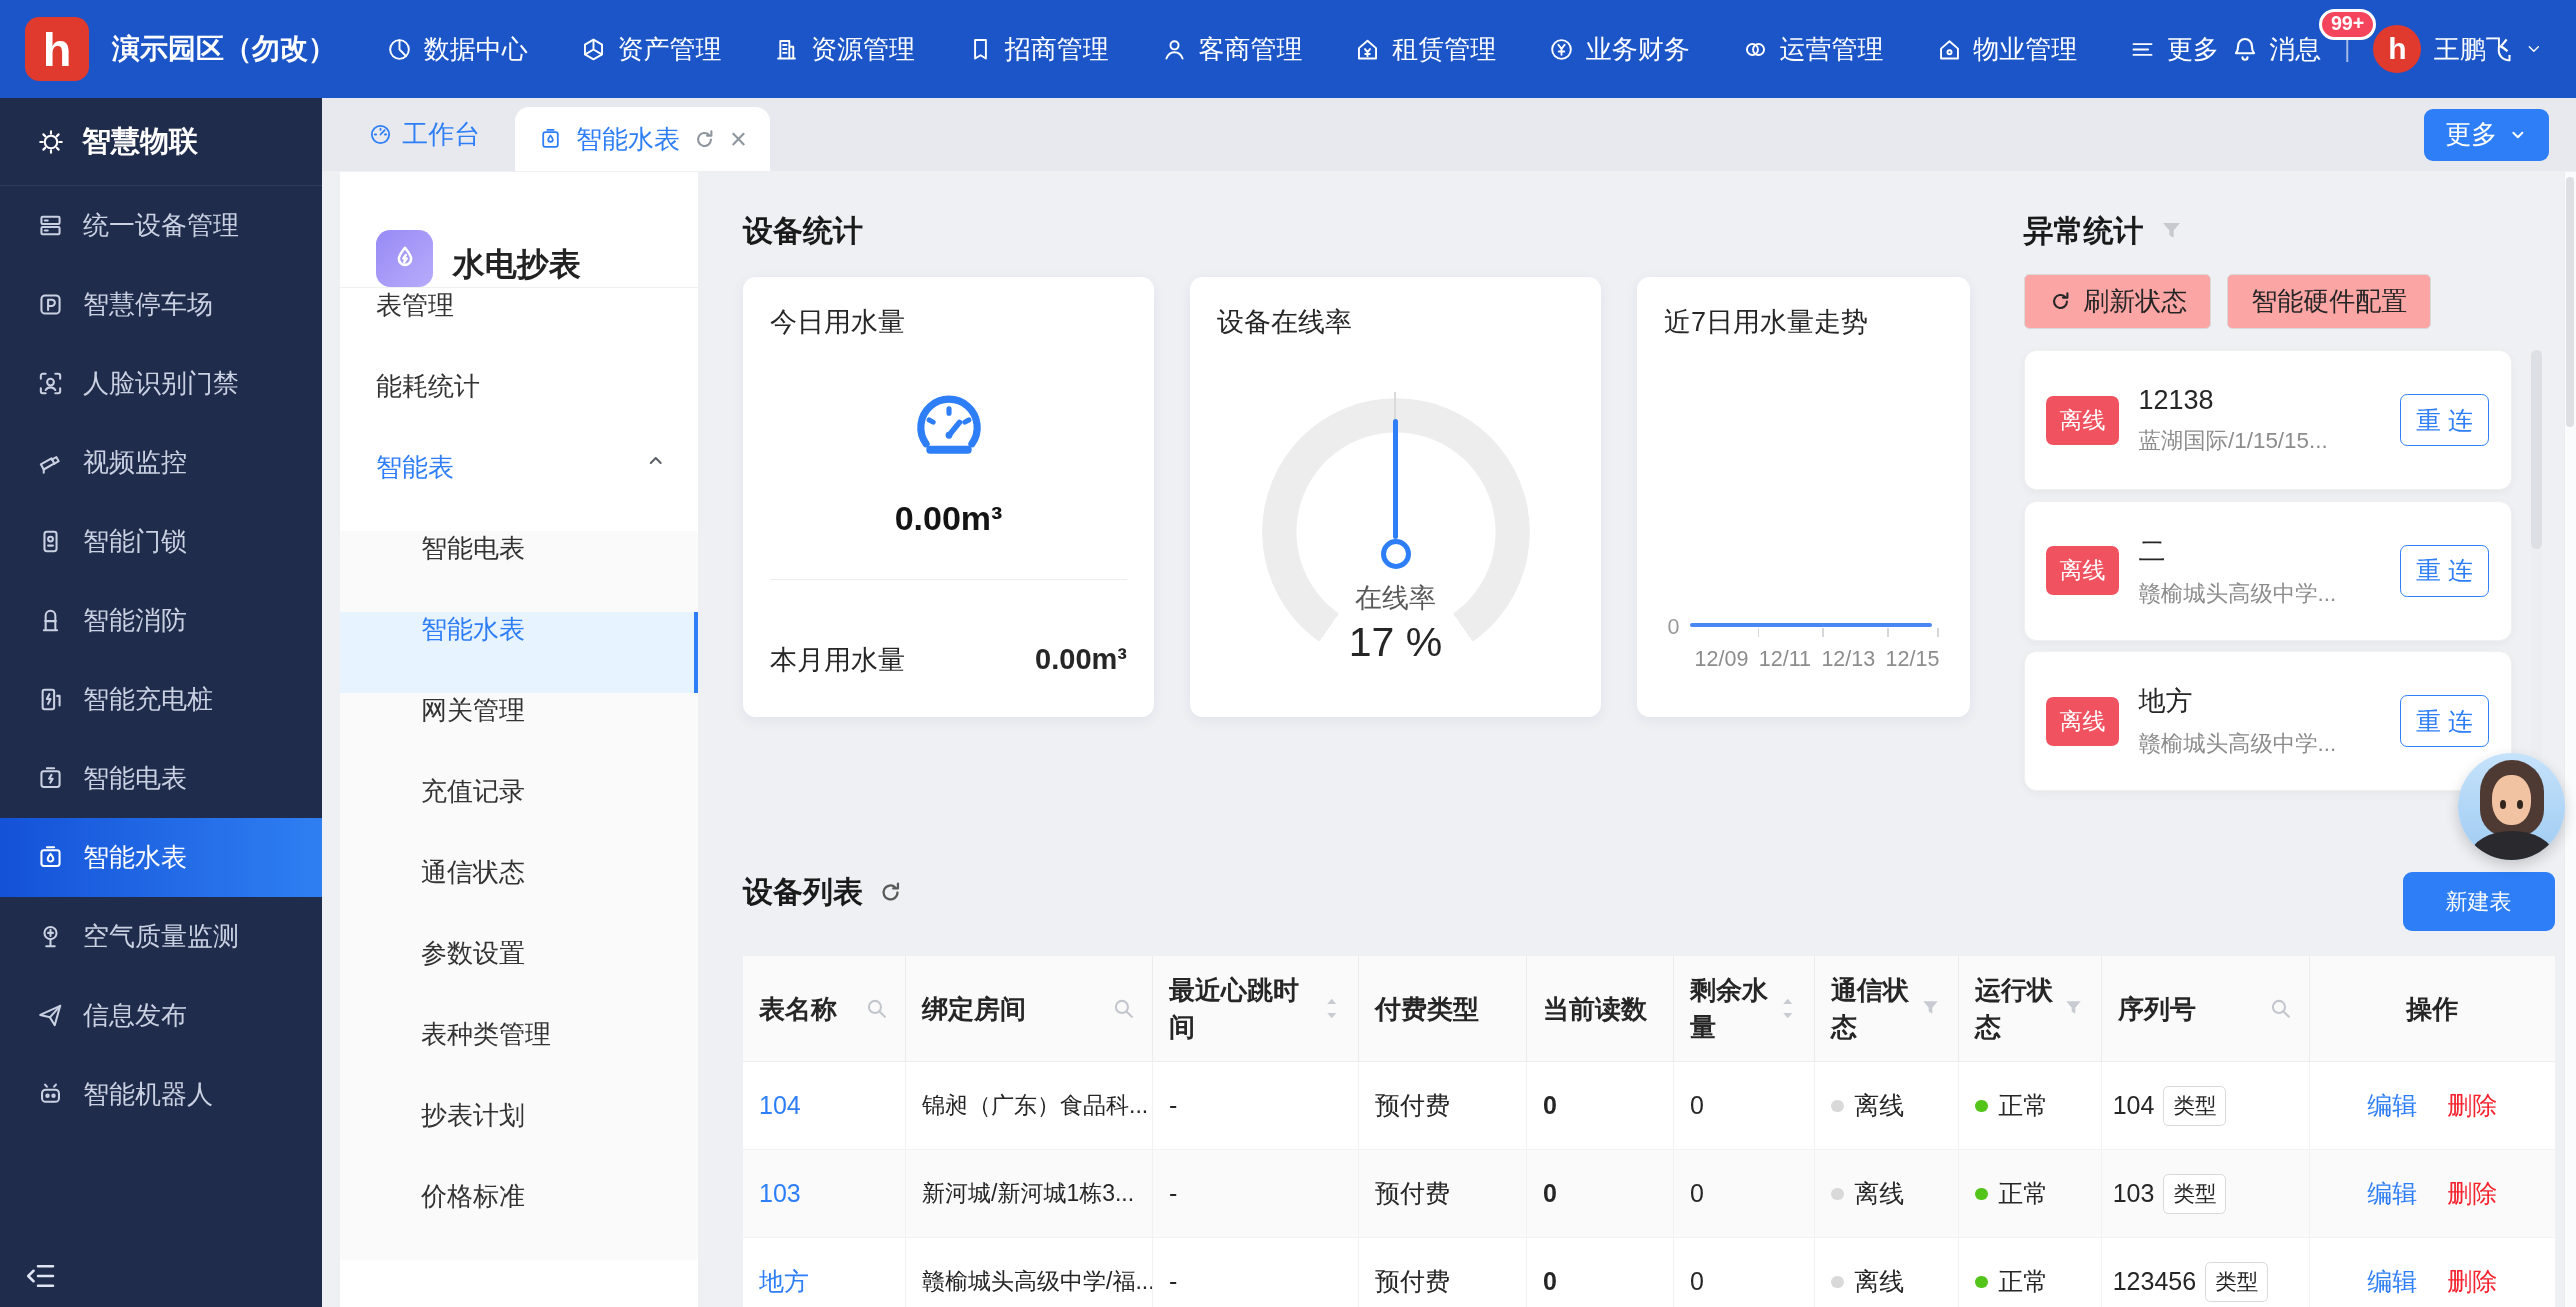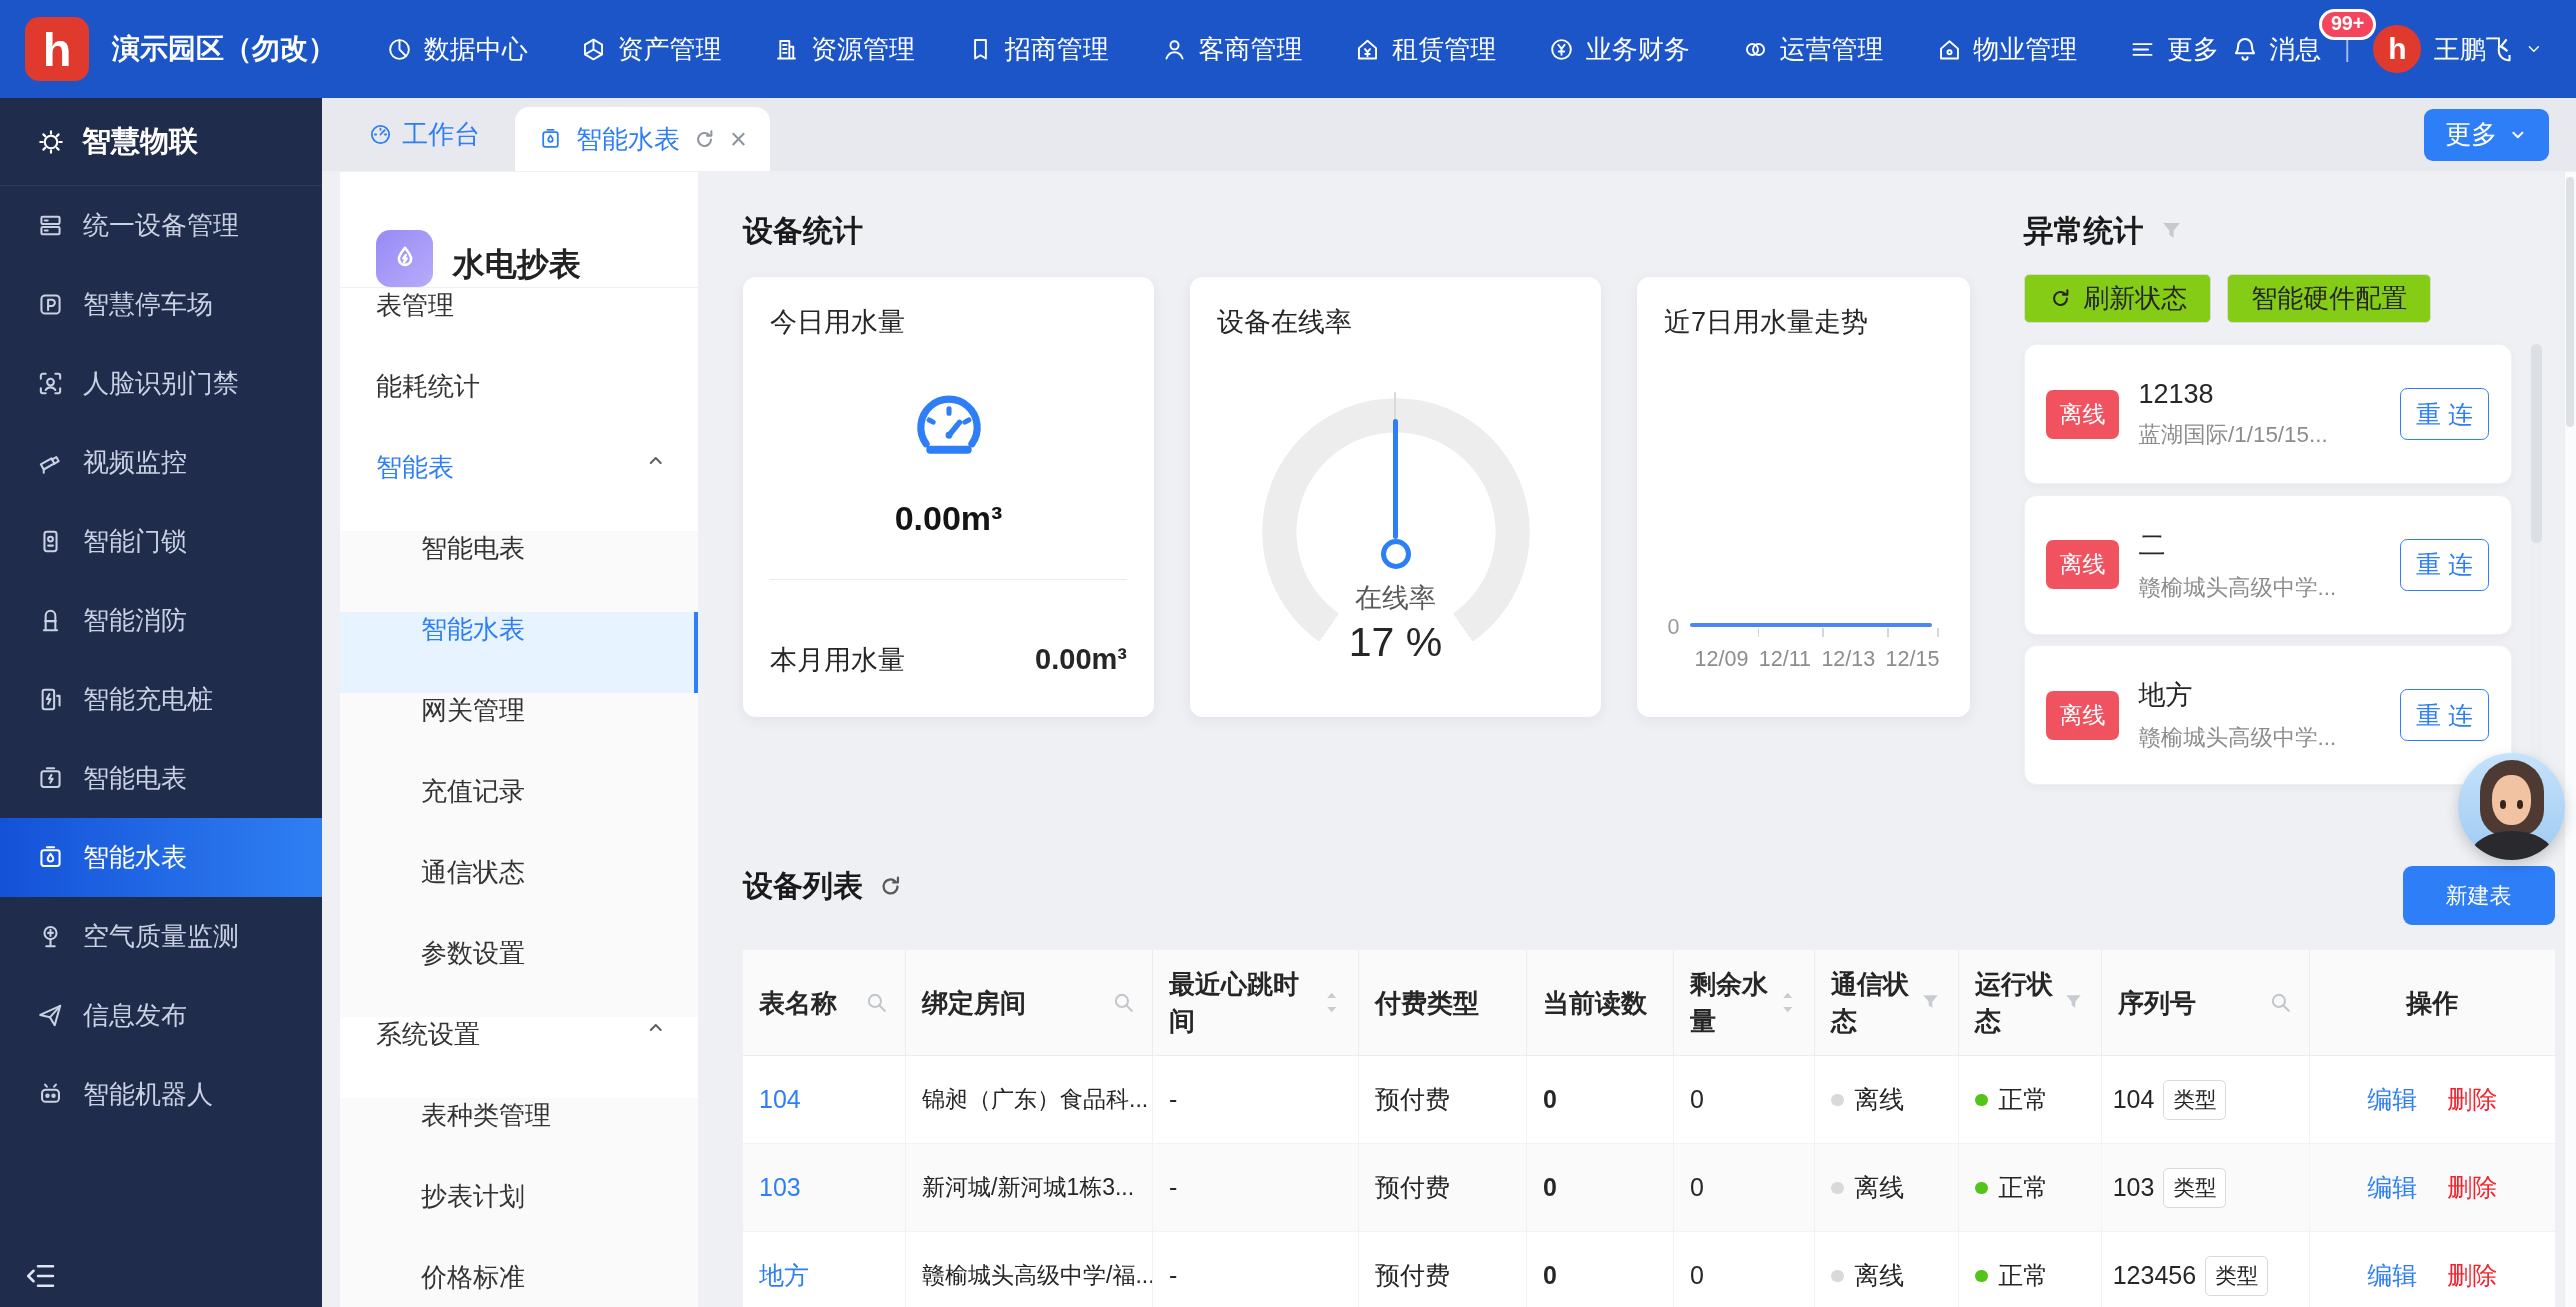--- a/index.html
+++ b/index.html
@@ -81,21 +81,21 @@
   .tc-row{display:flex;align-items:center;gap:10.7px}
   .tc-zero{font-size:21.5px;color:#999}
   .tc-line-area{flex:1;position:relative;height:25px}
   .tc-line{position:absolute;left:0;right:7.2px;top:8px;height:4.5px;background:#4a86f4;border-radius:2.7px}
   .tc-tick{position:absolute;top:13.4px;width:1.8px;height:9px;background:#d5d7da}
   .tc-labels{display:flex;justify-content:space-between;margin-top:7.2px;padding-left:27px;font-size:21.5px;color:#8c8c8c}
 
   
   .exceptions{margin-left:auto;width:531px;flex:none}
   .exc-btns{display:flex;gap:16px;margin-top:21.5px}
-  .btn-ghost{height:49px;border:0.9px solid #d9d9d9;background:#84cc16;border-radius:5.4px;font-size:26px;color:#262626;display:flex;align-items:center;gap:10.7px;padding:0 23px;cursor:pointer;font-family:Liberation Serif, serif}
+  .btn-ghost{height:55px;border:0.9px solid #d9d9d9;background:#fca5a5;border-radius:5.4px;font-size:26px;color:#262626;display:flex;align-items:center;gap:10.7px;padding:0 23px;cursor:pointer;font-family:Liberation Serif, serif}
   .exc-list{margin-top:21.5px;position:relative;display:flex;flex-direction:column;gap:10.7px;padding-right:43px}
   .exc-card{background:#fff;border:0.9px solid #f0f0f0;border-radius:12.5px;box-shadow:0 2.7px 9px rgba(0,0,0,.04);height:140px;display:flex;align-items:center;padding:0 21.5px;gap:19.7px}
   .exc-badge{background:var(--red,#f0525f);color:#fff;font-size:23px;border-radius:7.2px;padding:9px 13.4px;flex:none}
   .exc-info{flex:1;min-width:0}
   .exc-name{font-size:27px;color:#262626}
   .exc-loc{font-size:22.4px;color:#8c8c8c;margin-top:9px;white-space:nowrap;overflow:hidden}
   .btn-outline{width:89px;height:52px;border:1.8px solid var(--accent,#2d7ef7);color:var(--accent,#2d7ef7);background:#fff;border-radius:7.2px;font-size:25px;display:flex;align-items:center;justify-content:center;flex:none;cursor:pointer;font-family:inherit}
   .exc-scroll{position:absolute;right:12.5px;top:0;bottom:0;width:10.7px;background:#eceef1;border-radius:5.4px;cursor:pointer}
   .exc-scroll::after{content:"";position:absolute;left:0;right:0;top:0;height:45%;background:#dcdfe4;border-radius:5.4px}
 
@@ -455,28 +455,20 @@
     </div>
   <div class="sm-item lvl2">
       <span>充值记录</span>
     </div>
   <div class="sm-item lvl2">
       <span>通信状态</span>
     </div>
   <div class="sm-item lvl2">
       <span>参数设置</span>
     </div>
-  <div class="sm-item parent">
-    <span>系统设置</span>
-    <span class="chev">
-        <svg class="i" width="21.5" height="21.5" viewBox="0 0 24 24" style="stroke-width:2.2">
-          <path d="M6.5 14.5L12 9l5.5 5.5"></path>
-        </svg>
-      </span>
-  </div>
   <div class="sm-item lvl2">
       <span>表种类管理</span>
     </div>
   <div class="sm-item lvl2">
       <span>抄表计划</span>
     </div>
   <div class="sm-item lvl2">
       <span>价格标准</span>
     </div>
 </aside>

